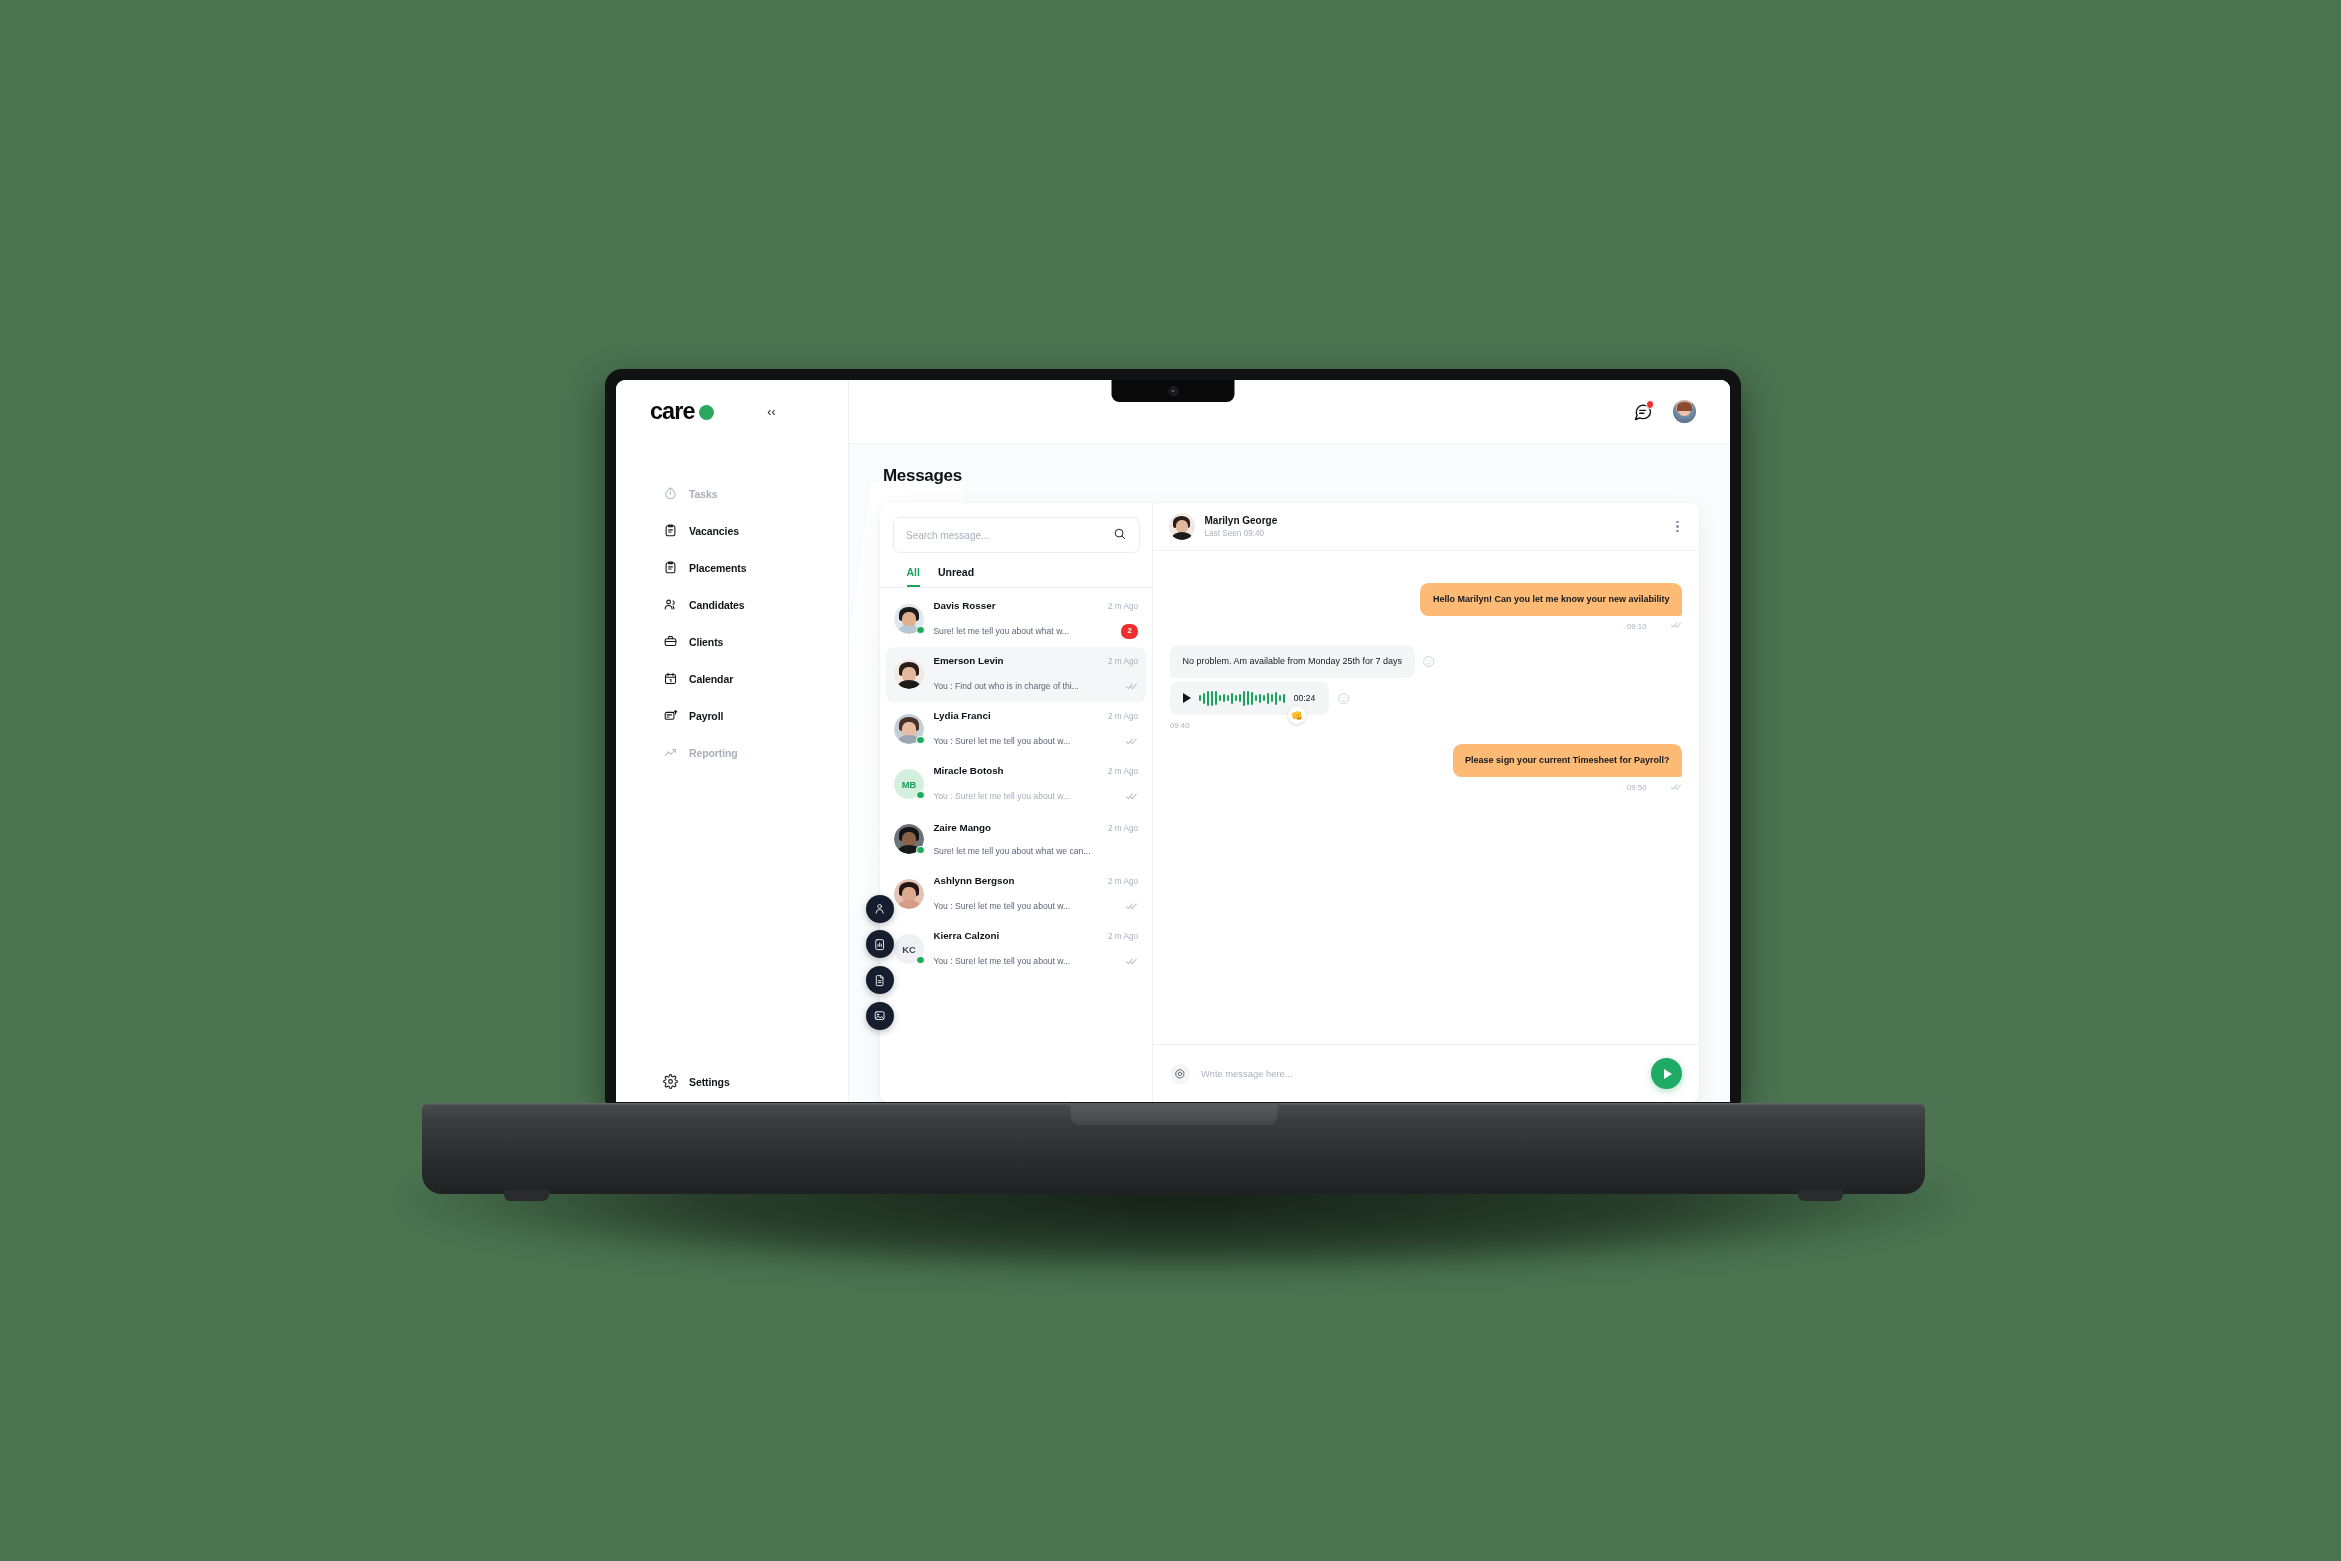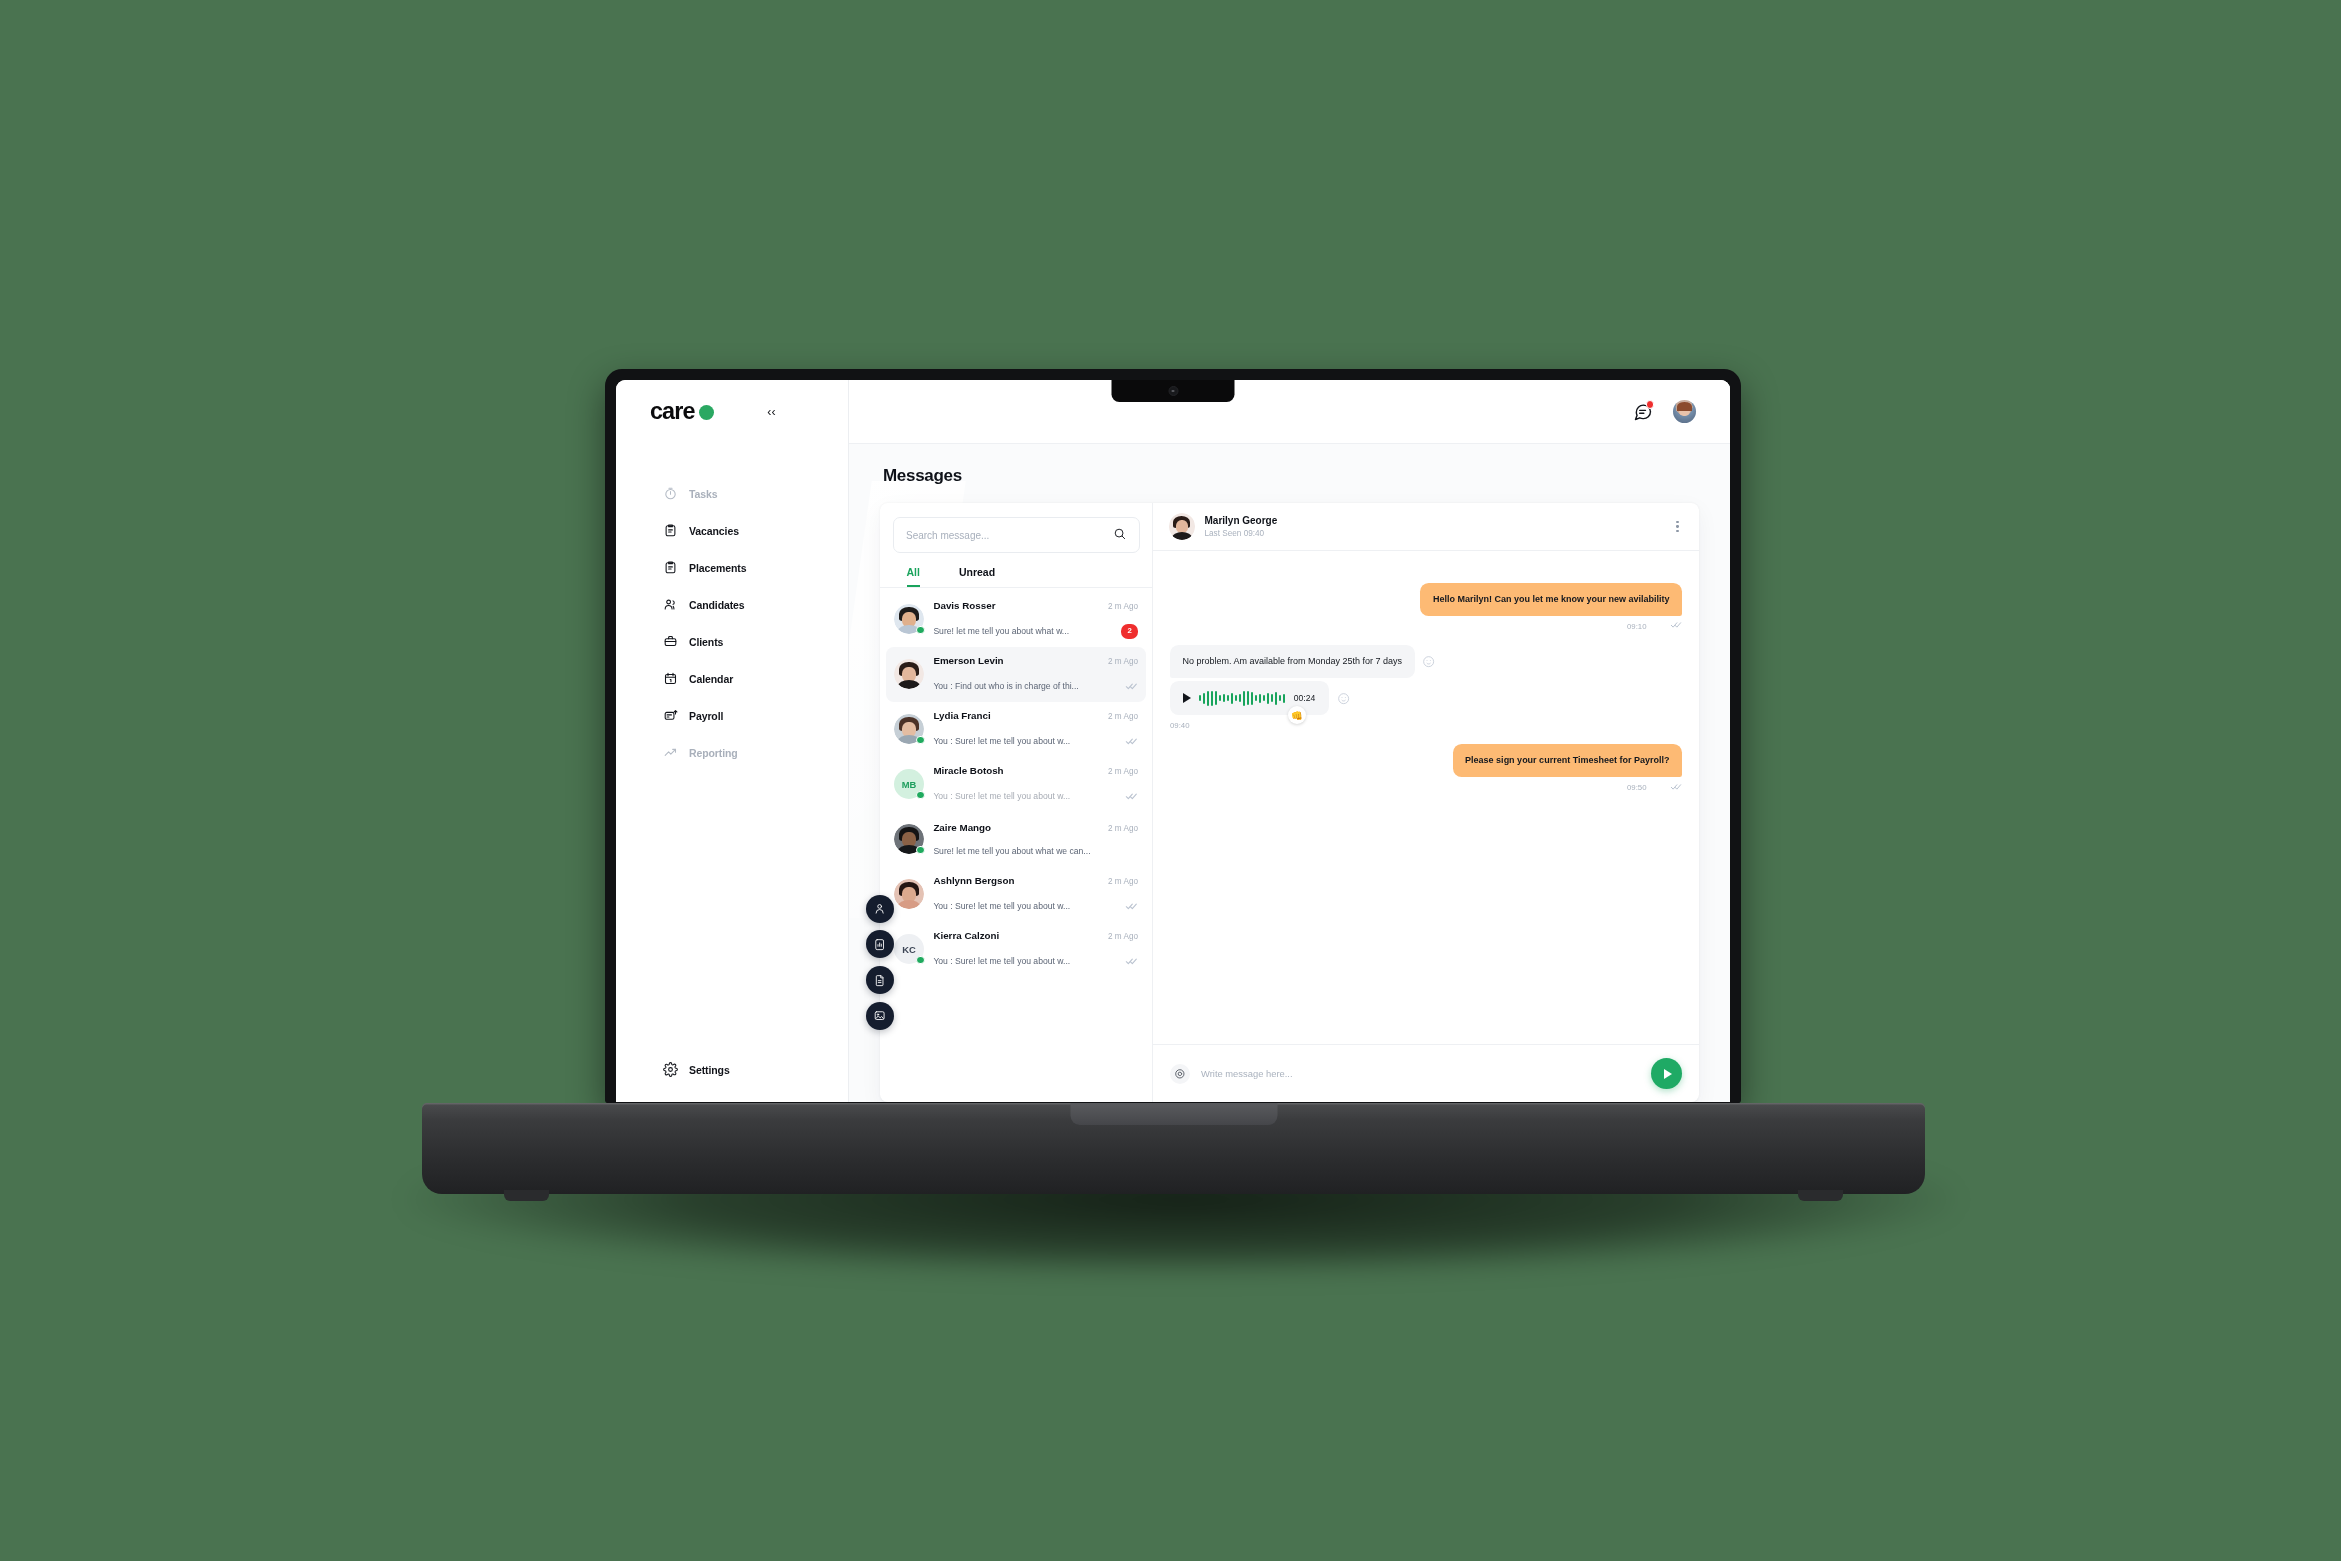--- a/index.html
+++ b/index.html
@@ -74,21 +74,21 @@
   .foot.r { right: 82px; }
 
   
   .app { display: flex; width: 100%; height: 100%; background: #ffffff; }
 
   .sidebar {
     width: 233px; flex: 0 0 233px;
     background: #ffffff;
     border-right: 0.8px solid #eceef1;
     display: flex; flex-direction: column;
-    padding: 0 0 17px 0;
+    padding: 0 0 5px 0;
     position: relative; z-index: 5;
   }
 
   .brand-row {
     height: 64px; display: flex; align-items: center;
     padding: 0 0 0 34px; gap: 0;
   }
   .logo { display:flex; align-items:center; gap:4.7px; }
   .logo-text {
     font-size: 23.4px; font-weight: 700; color: #0b0b0d;
@@ -167,21 +167,21 @@
     height: 36px; border: 0.8px solid #e9ecf0; border-radius: 7px;
     display: flex; align-items: center; padding: 0 12.5px; gap: 7.8px; cursor: text;
   }
   .search input {
     flex: 1 1 auto; border: 0; outline: 0; font-size: 10px; color: #0e1118;
     font-family: "Liberation Sans", sans-serif; background: transparent;
   }
   .search input::placeholder { color: #a8b0bc; }
   .search svg { width: 13.3px; height: 13.3px; stroke: #12141a; stroke-width: 1.7; fill: none; }
 
-  .tabs { display: flex; gap: 39px; padding: 12.5px 14px 0 14px; }
+  .tabs { display: flex; gap: 18px; padding: 12.5px 14px 0 14px; }
   .tab { font-size: 10.5px; font-weight: 700; color: #0e1118; padding-bottom: 7.8px; cursor: pointer; border-bottom: 2px solid transparent; }
   .tab.active { color: #19a35c; border-bottom-color: #19a35c; }
   .tabs-rule { height: 0.8px; background: #eef0f3; margin-top: -0.8px; }
 
   .threads { flex: 1 1 auto; overflow: hidden; padding: 4.7px 6.2px 0 6.2px; }
   .thread {
     display: flex; align-items: center; gap: 9.4px;
     padding: 9.4px 7.8px; border-radius: 7.8px; cursor: pointer; height: 55px;
   }
   .thread.active { background: #f5f6f8; }

